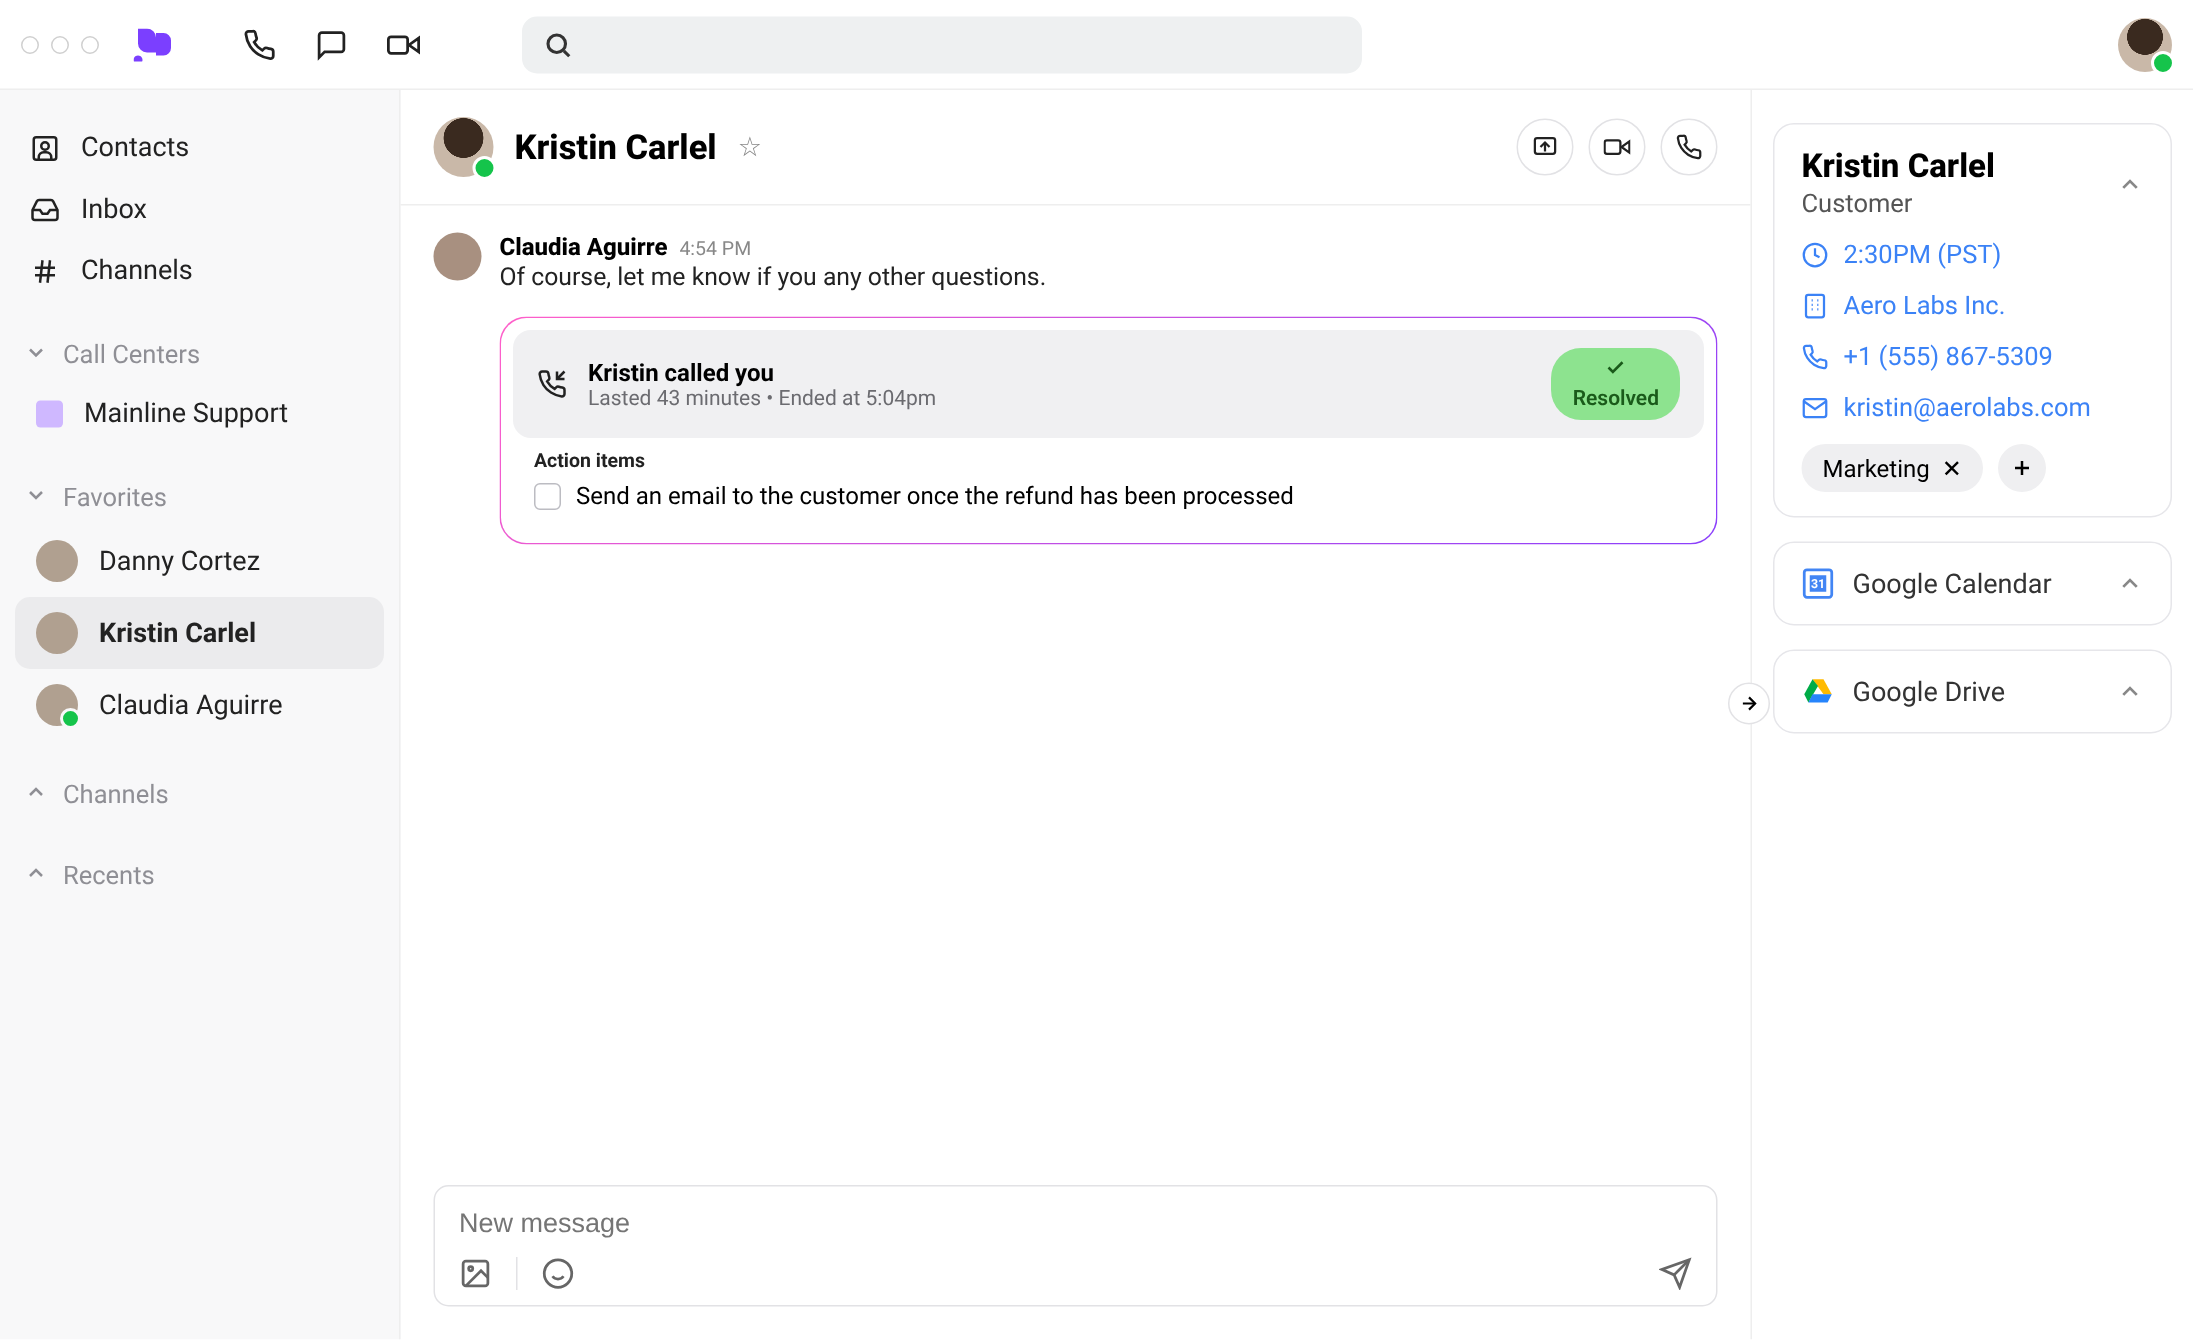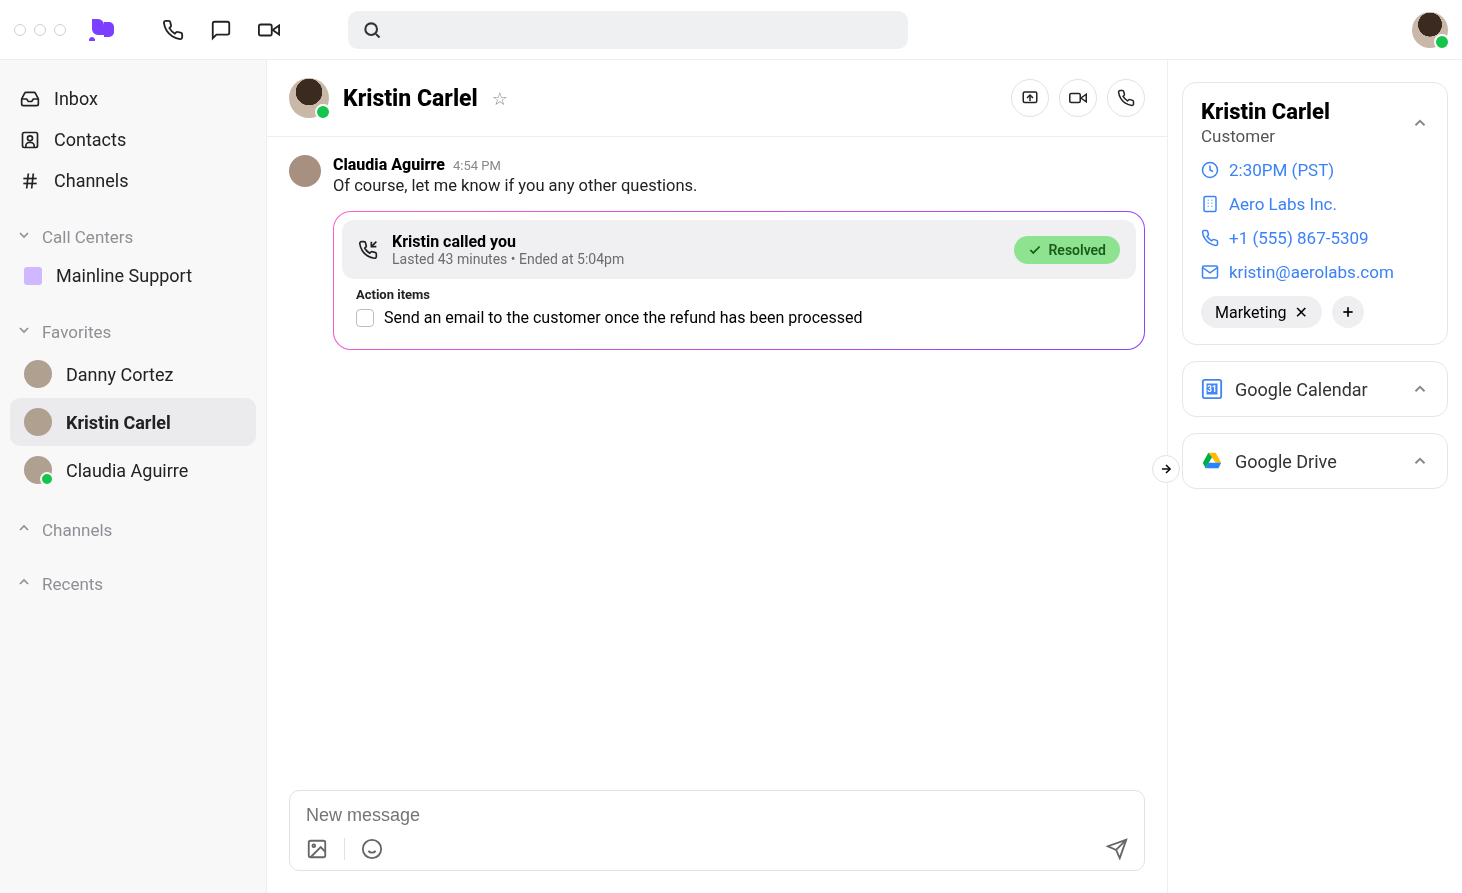--- a/index.html
+++ b/index.html
@@ -42,21 +42,21 @@
 .msg-content { flex: 1; }
 .msg-meta { display: flex; align-items: baseline; gap: 8px; }
 .msg-name { font-weight: 800; font-size: 16px; }
 .msg-time { font-size: 13px; color: #888; }
 .msg-text { font-size: 16.5px; color: #222; margin-top: 2px; }
 .card { margin-top: 16px; border: 1.5px solid #d646d3; border-radius: 18px; padding: 8px; background: #fff; background: linear-gradient(#fff,#fff) padding-box, linear-gradient(135deg,#ff5fc9,#8a3ffc) border-box; border: 1.5px solid transparent; }
 .card-hdr { background: #f0f0f2; border-radius: 12px; padding: 12px 16px; display: flex; align-items: center; gap: 14px; }
 .call-ic { width: 20px; height: 20px; color: #222; }
 .card-title { font-size: 16px; font-weight: 700; }
 .card-sub { font-size: 14px; color: #6b6b70; }
-.resolved { margin-left: auto; background: #8de38f; color: #1a5a1a; border-radius: 20px; padding: 6px 14px; display: flex; align-items: center; gap: 6px; font-size: 14px; font-weight: 600; }
+.resolved { margin-left: auto; background: #8de38f; color: #1a5a1a; border-radius: 20px; padding: 6px 14px; display: flex; align-items: center; gap: 6px; font-size: 14px; font-weight: 600; flex-direction: column; }
 .resolved svg { width: 14px; height: 14px; }
 .tabs { display: flex; gap: 26px; align-items: center; padding: 14px 14px 10px; }
 .tab { font-size: 14.5px; color: #555; cursor: pointer; display: flex; align-items: center; gap: 6px; }
 .tab.active { background: #f0e9ff; color: #7a3fff; font-weight: 600; padding: 6px 14px; border-radius: 18px; }
 .badge { background: #8de38f; color: #1a5a1a; border-radius: 14px; padding: 2px 10px; font-weight: 700; font-size: 14px; }
 .recap-text { padding: 0 14px 10px; font-size: 16px; line-height: 1.45; color: #222; }
 .action-hdr { font-size: 13px; font-weight: 700; padding: 8px 14px 6px; color: #222; }
 .action-row { display: flex; align-items: center; gap: 10px; padding: 0 14px 14px; font-size: 16px; }
 .cbx { width: 18px; height: 18px; border: 1.5px solid #bcbcc2; border-radius: 4px; cursor: pointer; }
 .collapse-btn { position: absolute; right: -13px; top: 395px; width: 28px; height: 28px; border-radius: 50%; border: 1px solid #e2e2e5; background: #fff; display: flex; align-items: center; justify-content: center; cursor: pointer; z-index: 5; }
@@ -115,32 +115,32 @@
       </svg>
     <input type="text" style="">
   </div>
   <div class="avatar-hdr"></div>
 </div>
 
 <div class="main">
 <div class="sidebar">
   <div class="nav-item">
     <svg viewBox="0 0 24 24" fill="none" stroke="currentColor" stroke-width="2">
-          <path d="M22 12h-6l-2 3h-4l-2-3H2"></path>
-          <path d="M5.45 5.11 2 12v6a2 2 0 0 0 2 2h16a2 2 0 0 0 2-2v-6l-3.45-6.89A2 2 0 0 0 16.76 4H7.24a2 2 0 0 0-1.79 1.11z"></path>
-        </svg>
-    <span>Inbox</span>
-  </div>
-  <div class="nav-item">
-    <svg viewBox="0 0 24 24" fill="none" stroke="currentColor" stroke-width="2">
           <rect x="3" y="3" width="18" height="18" rx="2"></rect>
           <circle cx="12" cy="10" r="3"></circle>
           <path d="M7 21v-2a4 4 0 0 1 4-4h2a4 4 0 0 1 4 4v2"></path>
         </svg>
     <span>Contacts</span>
+  </div>
+  <div class="nav-item">
+    <svg viewBox="0 0 24 24" fill="none" stroke="currentColor" stroke-width="2">
+          <path d="M22 12h-6l-2 3h-4l-2-3H2"></path>
+          <path d="M5.45 5.11 2 12v6a2 2 0 0 0 2 2h16a2 2 0 0 0 2-2v-6l-3.45-6.89A2 2 0 0 0 16.76 4H7.24a2 2 0 0 0-1.79 1.11z"></path>
+        </svg>
+    <span>Inbox</span>
   </div>
   <div class="nav-item">
     <svg viewBox="0 0 24 24" fill="none" stroke="currentColor" stroke-width="2">
           <line x1="4" y1="9" x2="20" y2="9"></line>
           <line x1="4" y1="15" x2="20" y2="15"></line>
           <line x1="10" y1="3" x2="8" y2="21"></line>
           <line x1="16" y1="3" x2="14" y2="21"></line>
         </svg>
     <span>Channels</span>
   </div>

